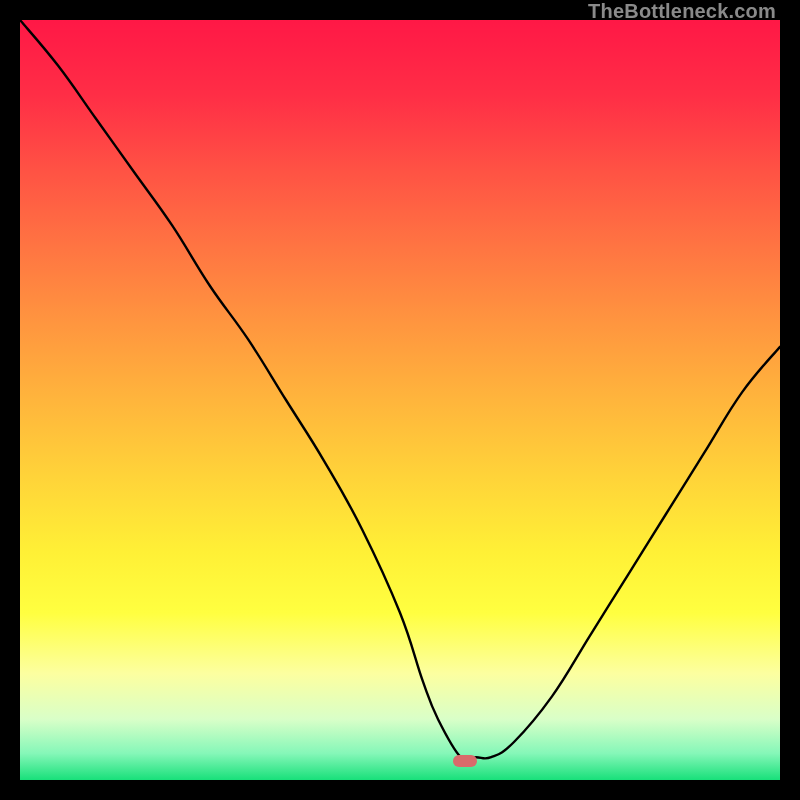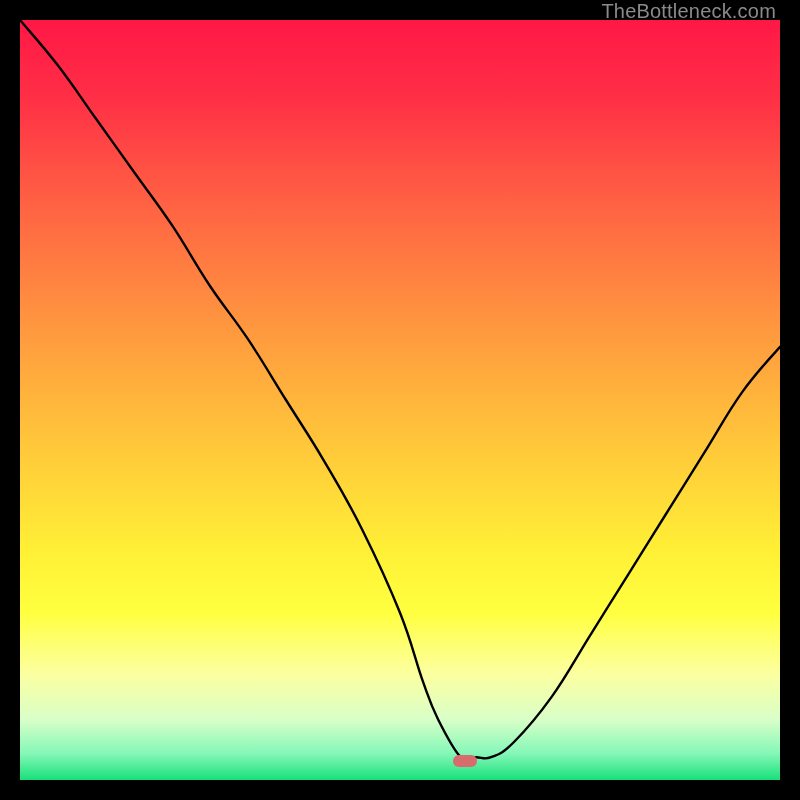--- a/index.html
+++ b/index.html
@@ -30,21 +30,21 @@
     top: 0;
     width: 100%;
     height: 100%;
   }
   .watermark {
     position: absolute;
     top: 0px;
     right: 24px;
     font-family: Arial, Helvetica, sans-serif;
     font-size: 20px;
-    font-weight: 400;
+    font-weight: 700;
     color: #8a8a8a;
     letter-spacing: 0.2px;
   }
   .curve-svg {
     position: absolute;
     left: 0;
     top: 0;
     width: 100%;
     height: 100%;
   }

